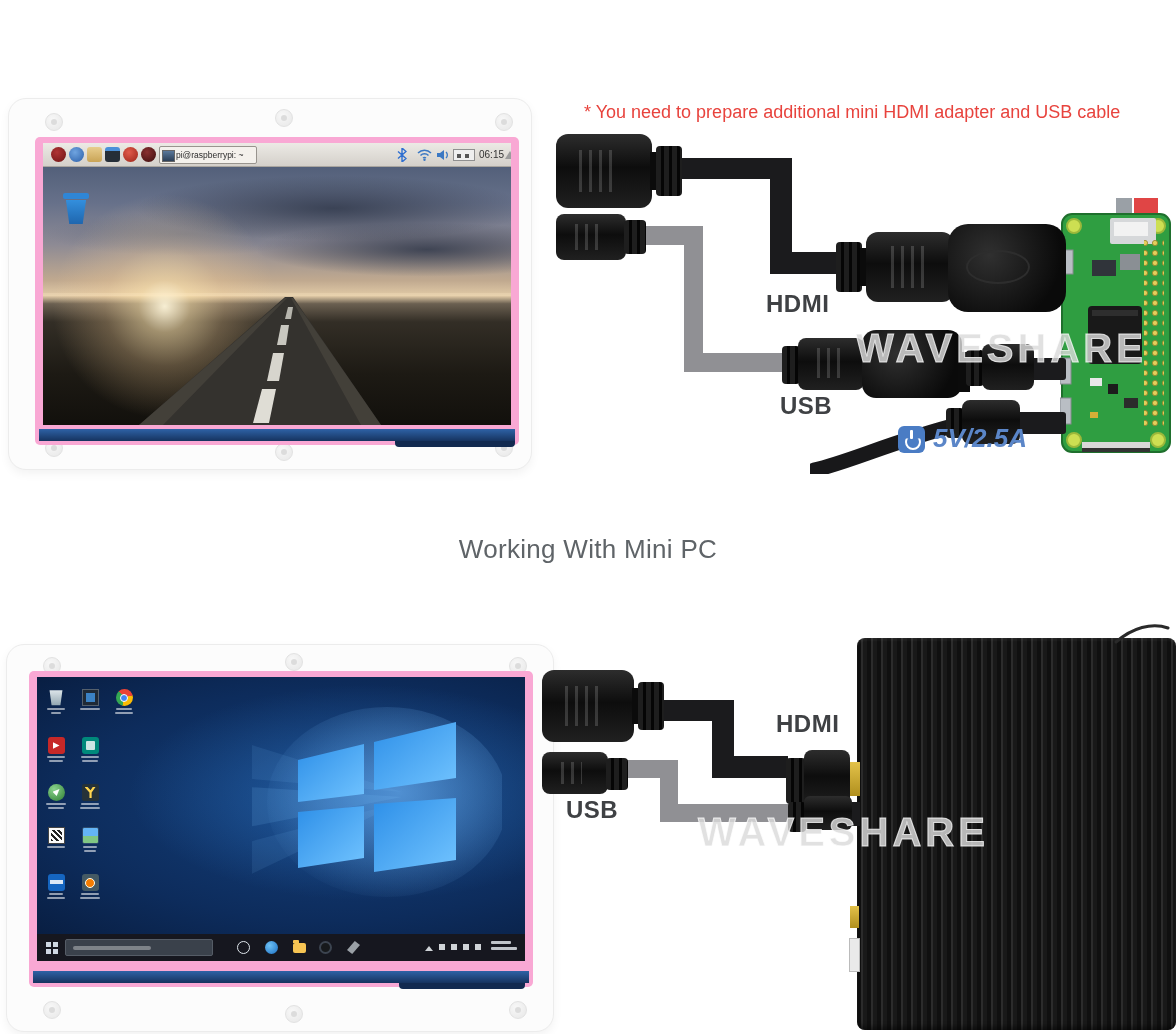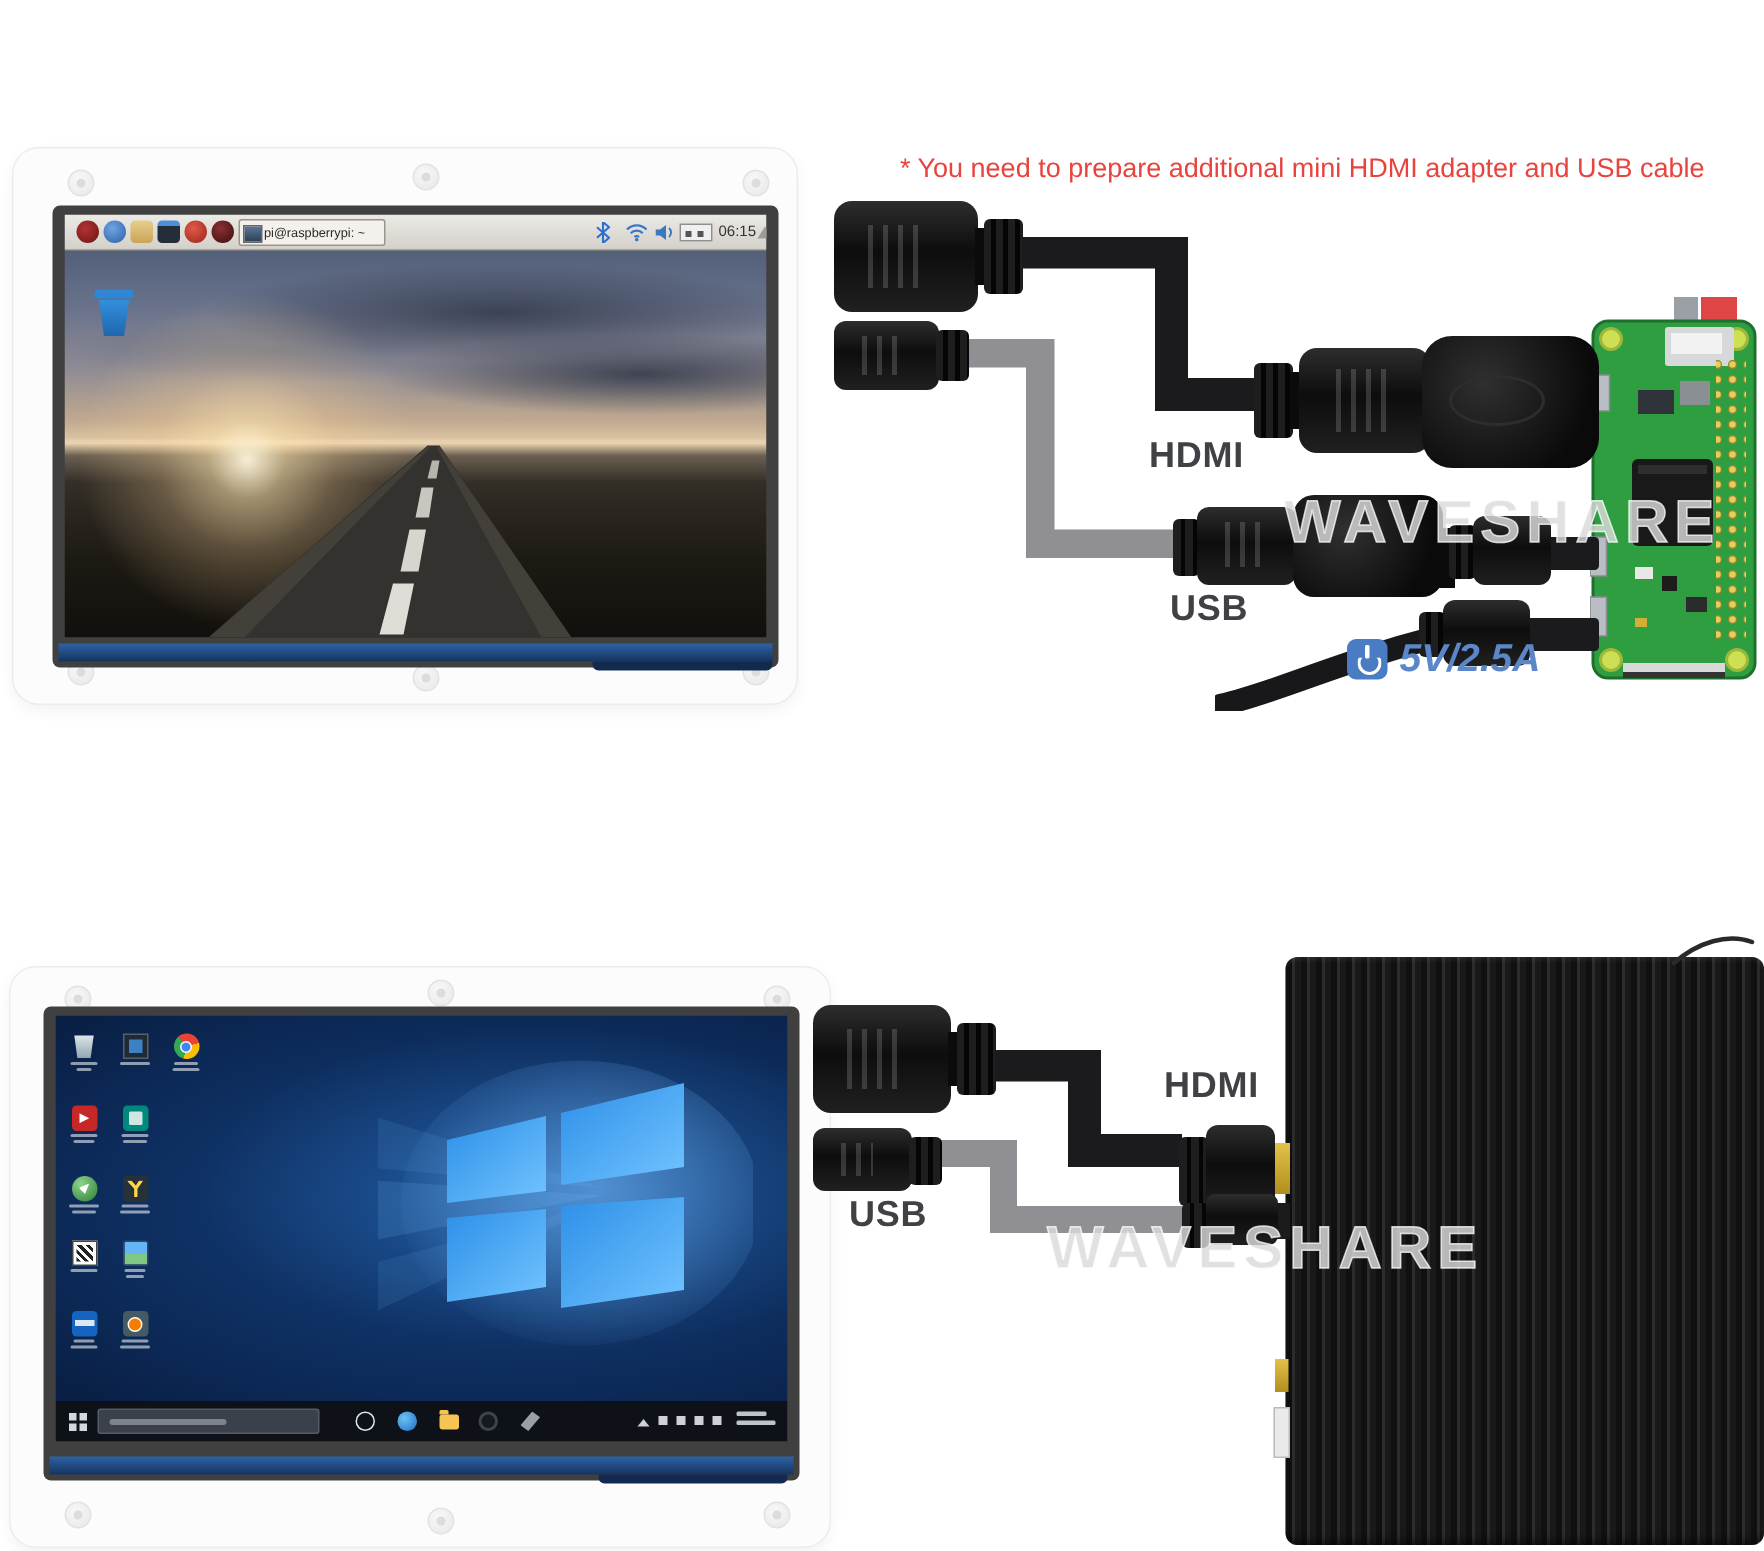--- a/index.html
+++ b/index.html
@@ -7,21 +7,21 @@
   .stage{position:relative;width:1176px;height:1034px;background:#fff;overflow:hidden;}
   .abs{position:absolute;}
 
   .sec-title{position:absolute;left:0;width:100%;text-align:center;color:#5f6468;font-size:26px;letter-spacing:.3px;}
   .note{position:absolute;color:#e8433d;font-size:18px;white-space:nowrap;}
 
   
   .display{position:absolute;background:#fcfcfc;border:1px solid #ececec;border-radius:18px;box-shadow:0 4px 10px rgba(0,0,0,.05);z-index:2;}
   .screw{position:absolute;width:18px;height:18px;border-radius:50%;border:1px solid #e2e2e2;background:radial-gradient(circle at 40% 35%,#f8f8f8,#e7e7e7);}
   .screw::after{content:"";position:absolute;left:5px;top:5px;width:6px;height:6px;border-radius:50%;background:#dcdcdc;}
-  .panel{position:absolute;background:#404040;border-radius:5px;}
+  .panel{position:absolute;background:#f9a8d4;border-radius:5px;}
   .lcd-strip{position:absolute;background:linear-gradient(180deg,#2e62a6,#16335f);}
   .lcd-notch{position:absolute;background:#122a50;border-radius:0 0 4px 4px;}
   .screen{position:absolute;overflow:hidden;}
 
   
   .pi-taskbar{position:absolute;left:0;top:0;right:0;height:24px;background:linear-gradient(180deg,#eceae5,#d4d0ca);border-bottom:1px solid #a9a59f;z-index:3;}
   .pi-ico{position:absolute;top:4px;width:15px;height:15px;border-radius:3px;}
   .pi-win-btn{position:absolute;left:116px;top:3px;width:98px;height:18px;background:#f4f1ec;border:1px solid #98948e;border-radius:2px;font-size:8.5px;color:#2a2a2a;line-height:16px;padding-left:16px;white-space:nowrap;overflow:hidden;}
   .pi-win-btn::before{content:"";position:absolute;left:2px;top:3px;width:11px;height:10px;background:linear-gradient(180deg,#5a789a,#2c3f57);border:1px solid #666;}
   .pi-clock{position:absolute;left:436px;top:6px;font-size:10px;color:#333;}
@@ -106,21 +106,21 @@
   
   .mini-pc{position:absolute;left:857px;top:638px;width:319px;height:392px;border-radius:8px;z-index:5;
     background:repeating-linear-gradient(90deg,#101010 0 4px,#2c2c2c 4px 6px,#191919 6px 10px);
     box-shadow:inset 0 2px 3px rgba(255,255,255,.08), inset 0 -3px 5px rgba(0,0,0,.5);}
 </style>
 </head>
 <body>
 
 <div class="stage">
 
-  <div class="note" style="left:584px;top:102px;margin-left:16px;">* You need to prepare additional mini HDMI adapter and USB cable</div>
+  <div class="note" style="left:584px;top:102px;">* You need to prepare additional mini HDMI adapter and USB cable</div>
 
   <div class="display" style="left:8px;top:98px;width:524px;height:372px;">
     <div class="screw" style="left:36px;top:14px;"></div>
     <div class="screw" style="left:266px;top:10px;"></div>
     <div class="screw" style="left:486px;top:14px;"></div>
     <div class="screw" style="left:36px;top:340px;"></div>
     <div class="screw" style="left:266px;top:344px;"></div>
     <div class="screw" style="left:486px;top:340px;"></div>
 
     <div class="panel" style="left:26px;top:38px;width:484px;height:308px;">
@@ -237,20 +237,21 @@
     <rect x="30" y="180" width="12" height="8" fill="#e8e8e8"></rect>
     <rect x="48" y="186" width="10" height="10" fill="#1c1c1c"></rect>
     <rect x="64" y="200" width="14" height="10" fill="#2b2b2b"></rect>
     <rect x="30" y="214" width="8" height="6" fill="#d4af37"></rect>
     <rect x="22" y="244" width="68" height="8" fill="#d9d9d9"></rect>
     <rect x="22" y="250" width="68" height="4" fill="#333"></rect>
   </svg>
 
   <div class="watermark" style="left:856px;top:326px;">WAVESHARE</div>
 
+  <div class="sec-title" style="top:534px;">Working With Mini PC</div>
 
   <div class="display" style="left:6px;top:644px;width:548px;height:388px;">
     <div class="screw" style="left:36px;top:12px;"></div>
     <div class="screw" style="left:278px;top:8px;"></div>
     <div class="screw" style="left:502px;top:12px;"></div>
     <div class="screw" style="left:36px;top:356px;"></div>
     <div class="screw" style="left:278px;top:360px;"></div>
     <div class="screw" style="left:502px;top:356px;"></div>
 
     <div class="panel" style="left:22px;top:26px;width:504px;height:316px;">

